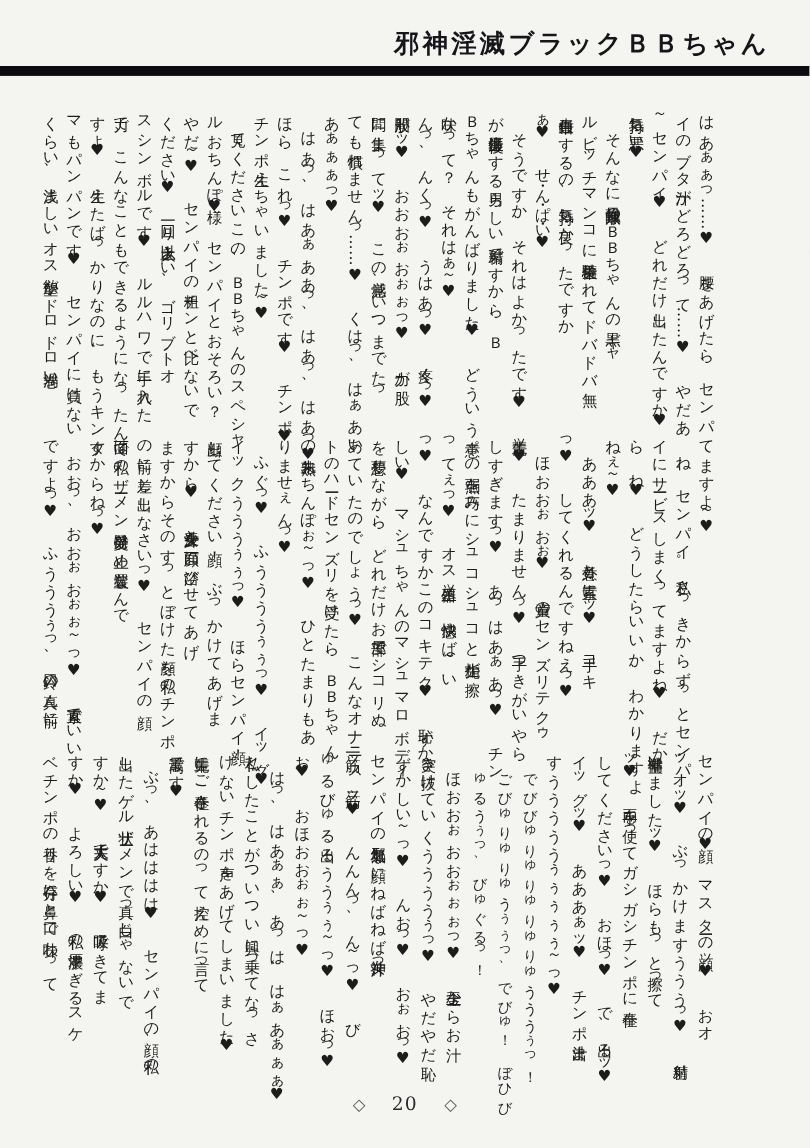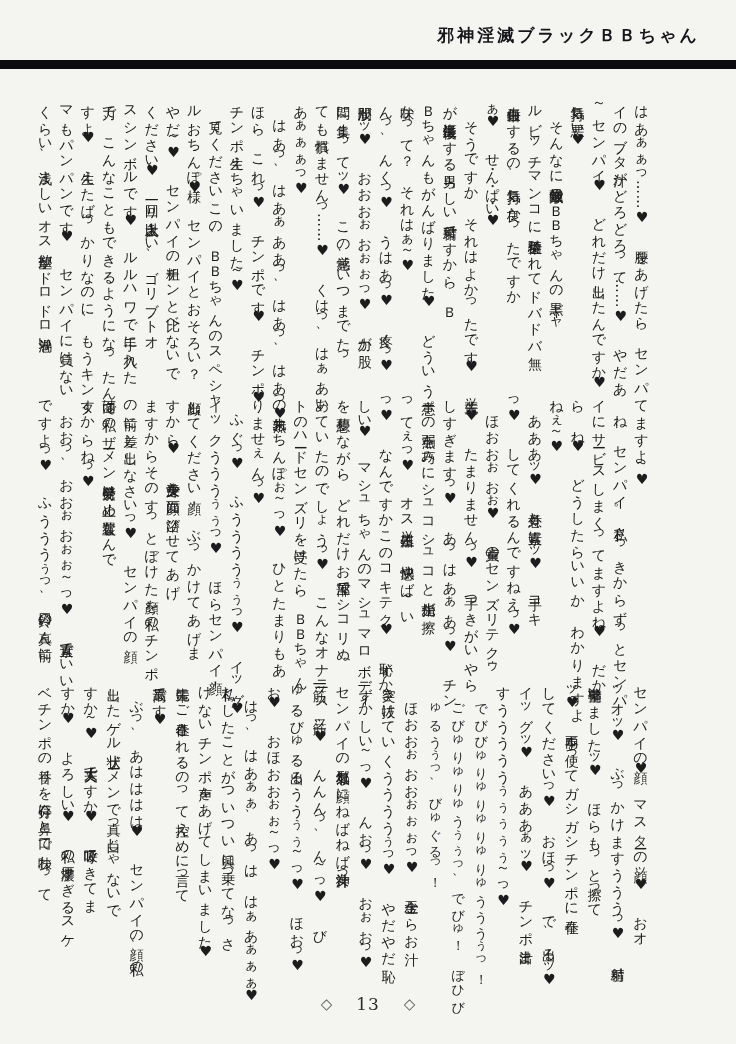--- a/index.html
+++ b/index.html
@@ -12,21 +12,21 @@
     position:relative;
     width:736px; height:1044px;
     background:#f4f4f1;
     color:#1c1c1c;
     overflow:hidden;
   }
   
   .header-title {
     position:absolute;
     top:24px; right:36px;
-    font-size:17px;
+    font-size:23px;
     font-weight:600;
     letter-spacing:3px;
     color:#15151a;
     white-space:nowrap;
   }
   .header-rule {
     position:absolute;
     top:60px; left:0;
     width:736px; height:9px;
     background:#0c0c10;
@@ -180,17 +180,17 @@
       <div class="col">最高です♥</div>
       <div class="col">　ぶっ、あはははは♥　センパイの顔、私の</div>
       <div class="col">出したゲル状ザーメンで真っ白じゃないで</div>
       <div class="col">すか～♥　大丈夫ですか♥　呼吸できてま</div>
       <div class="col">すか♥　よろしい♥　私の濃厚すぎるスケ</div>
       <div class="col">ベチンポの香りを存分に鼻と口で味わって</div>
     </div>
 
   <div class="footer">
     <span class="diamond">◇</span>
-    <span class="page-number">13</span>
+    <span class="page-number">20</span>
     <span class="diamond">◇</span>
   </div>
 
 </div>
 
 </body></html>

